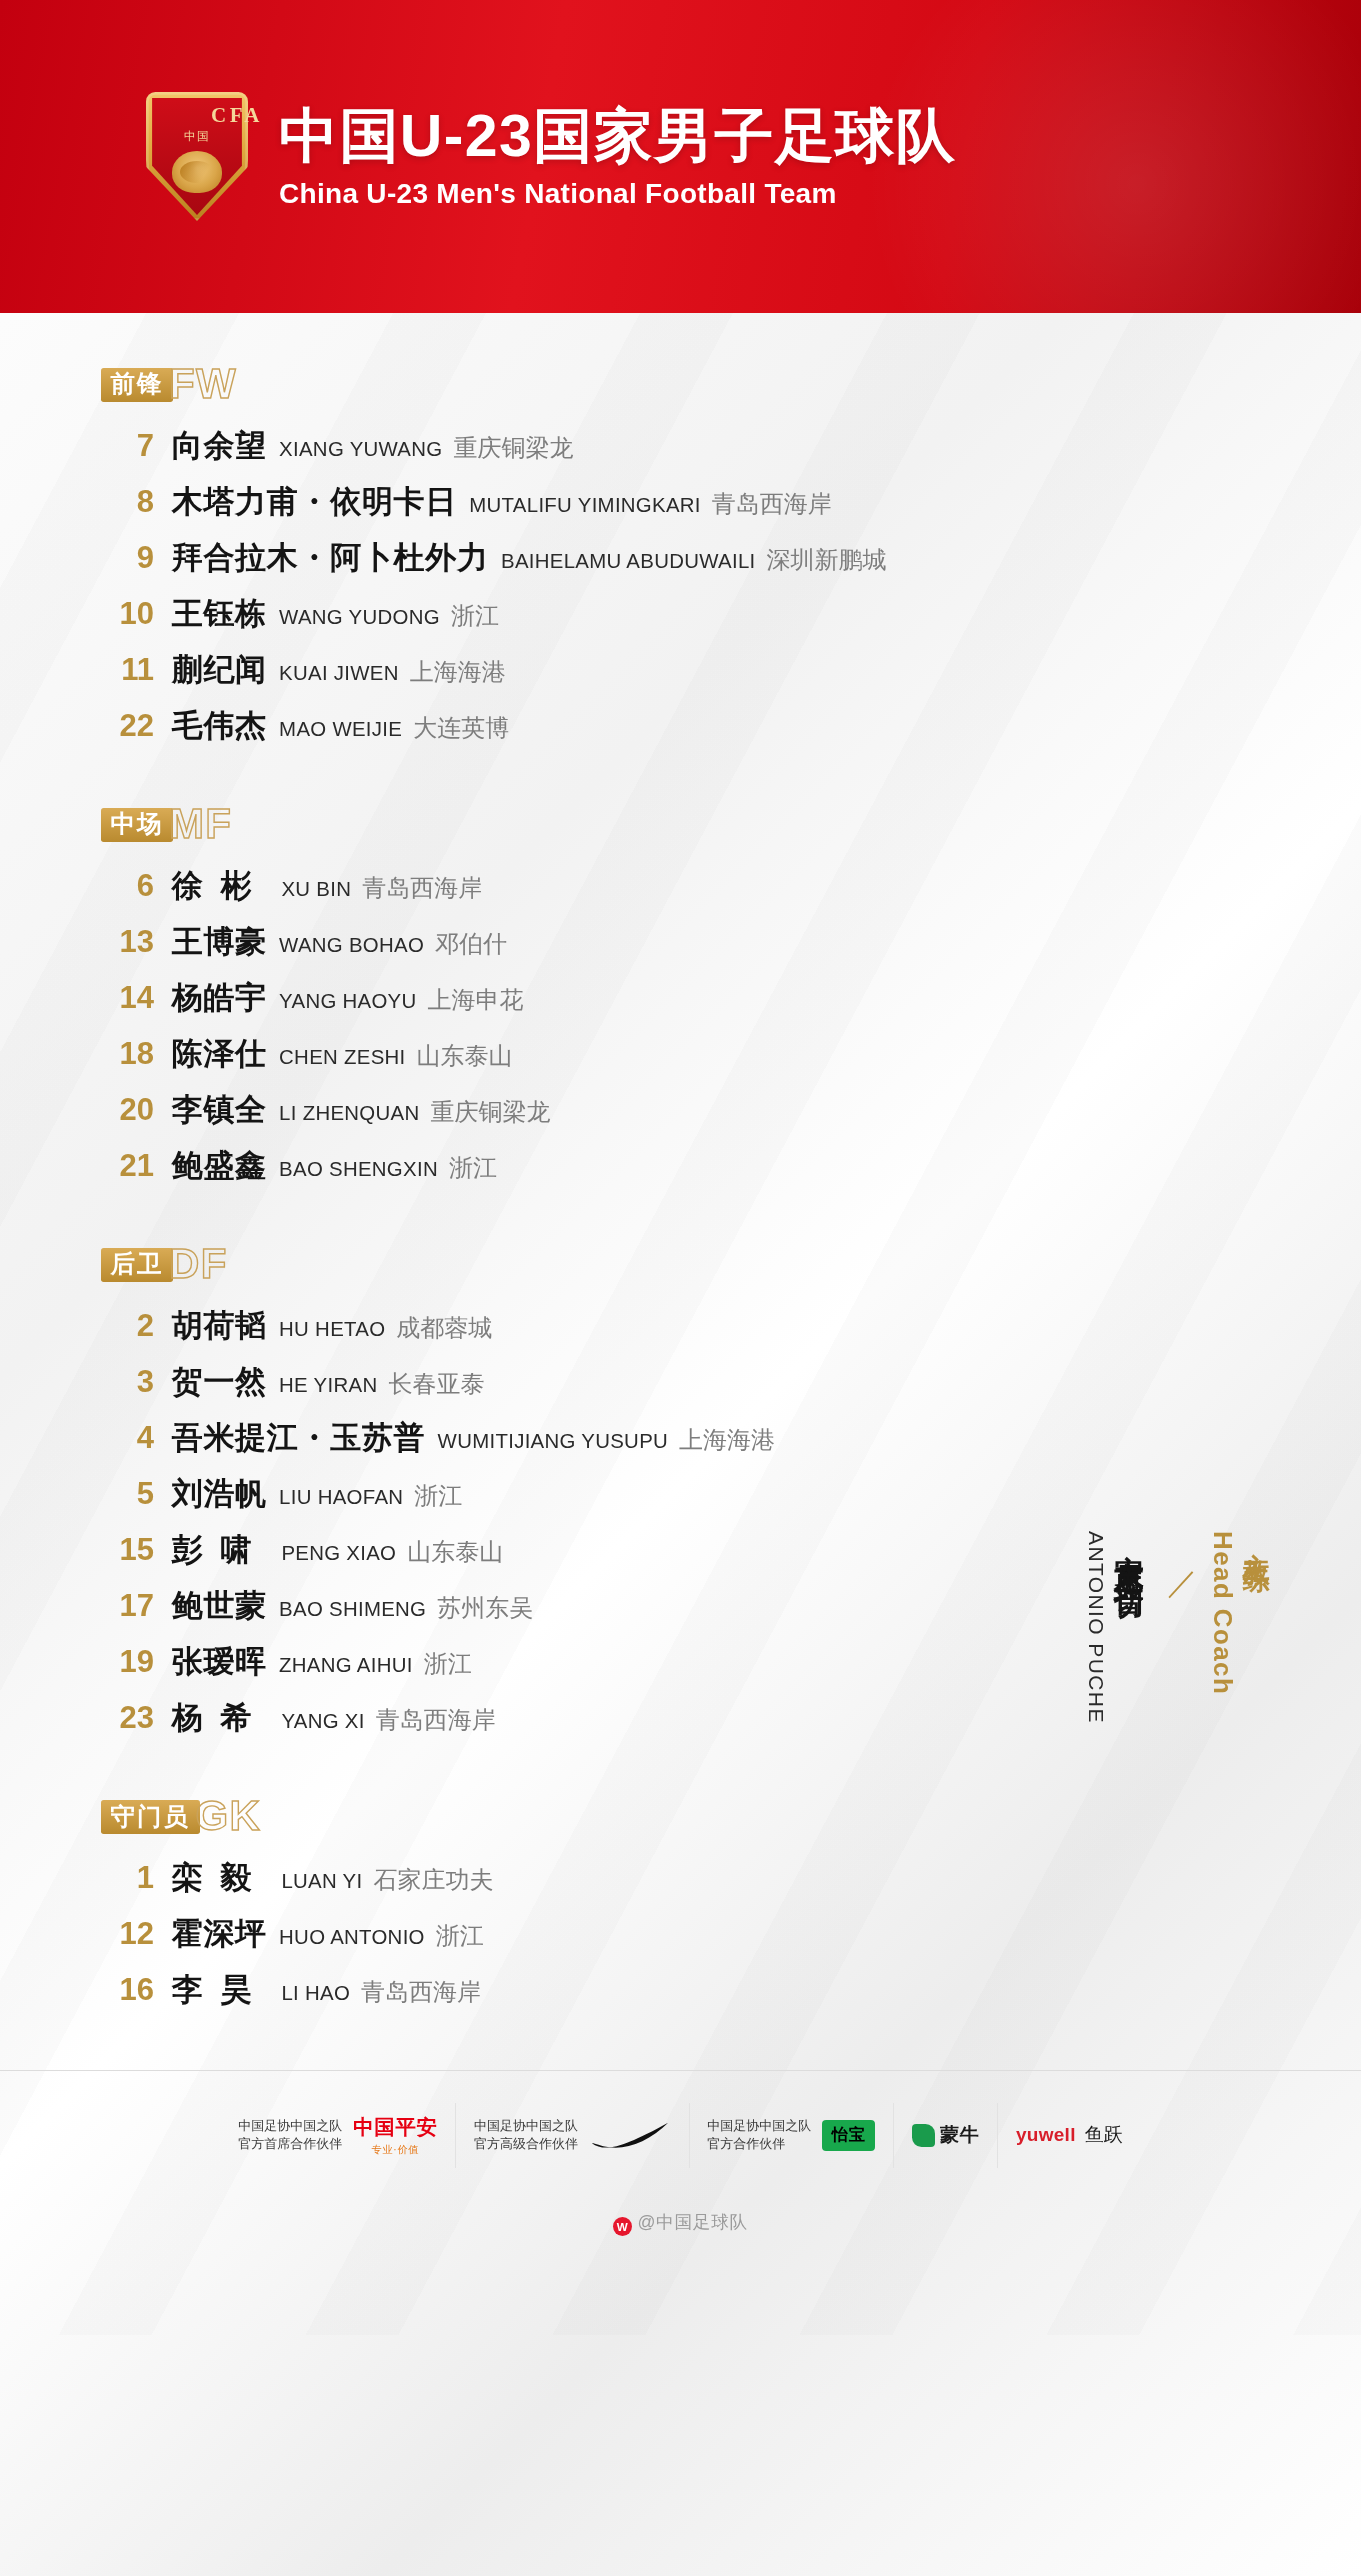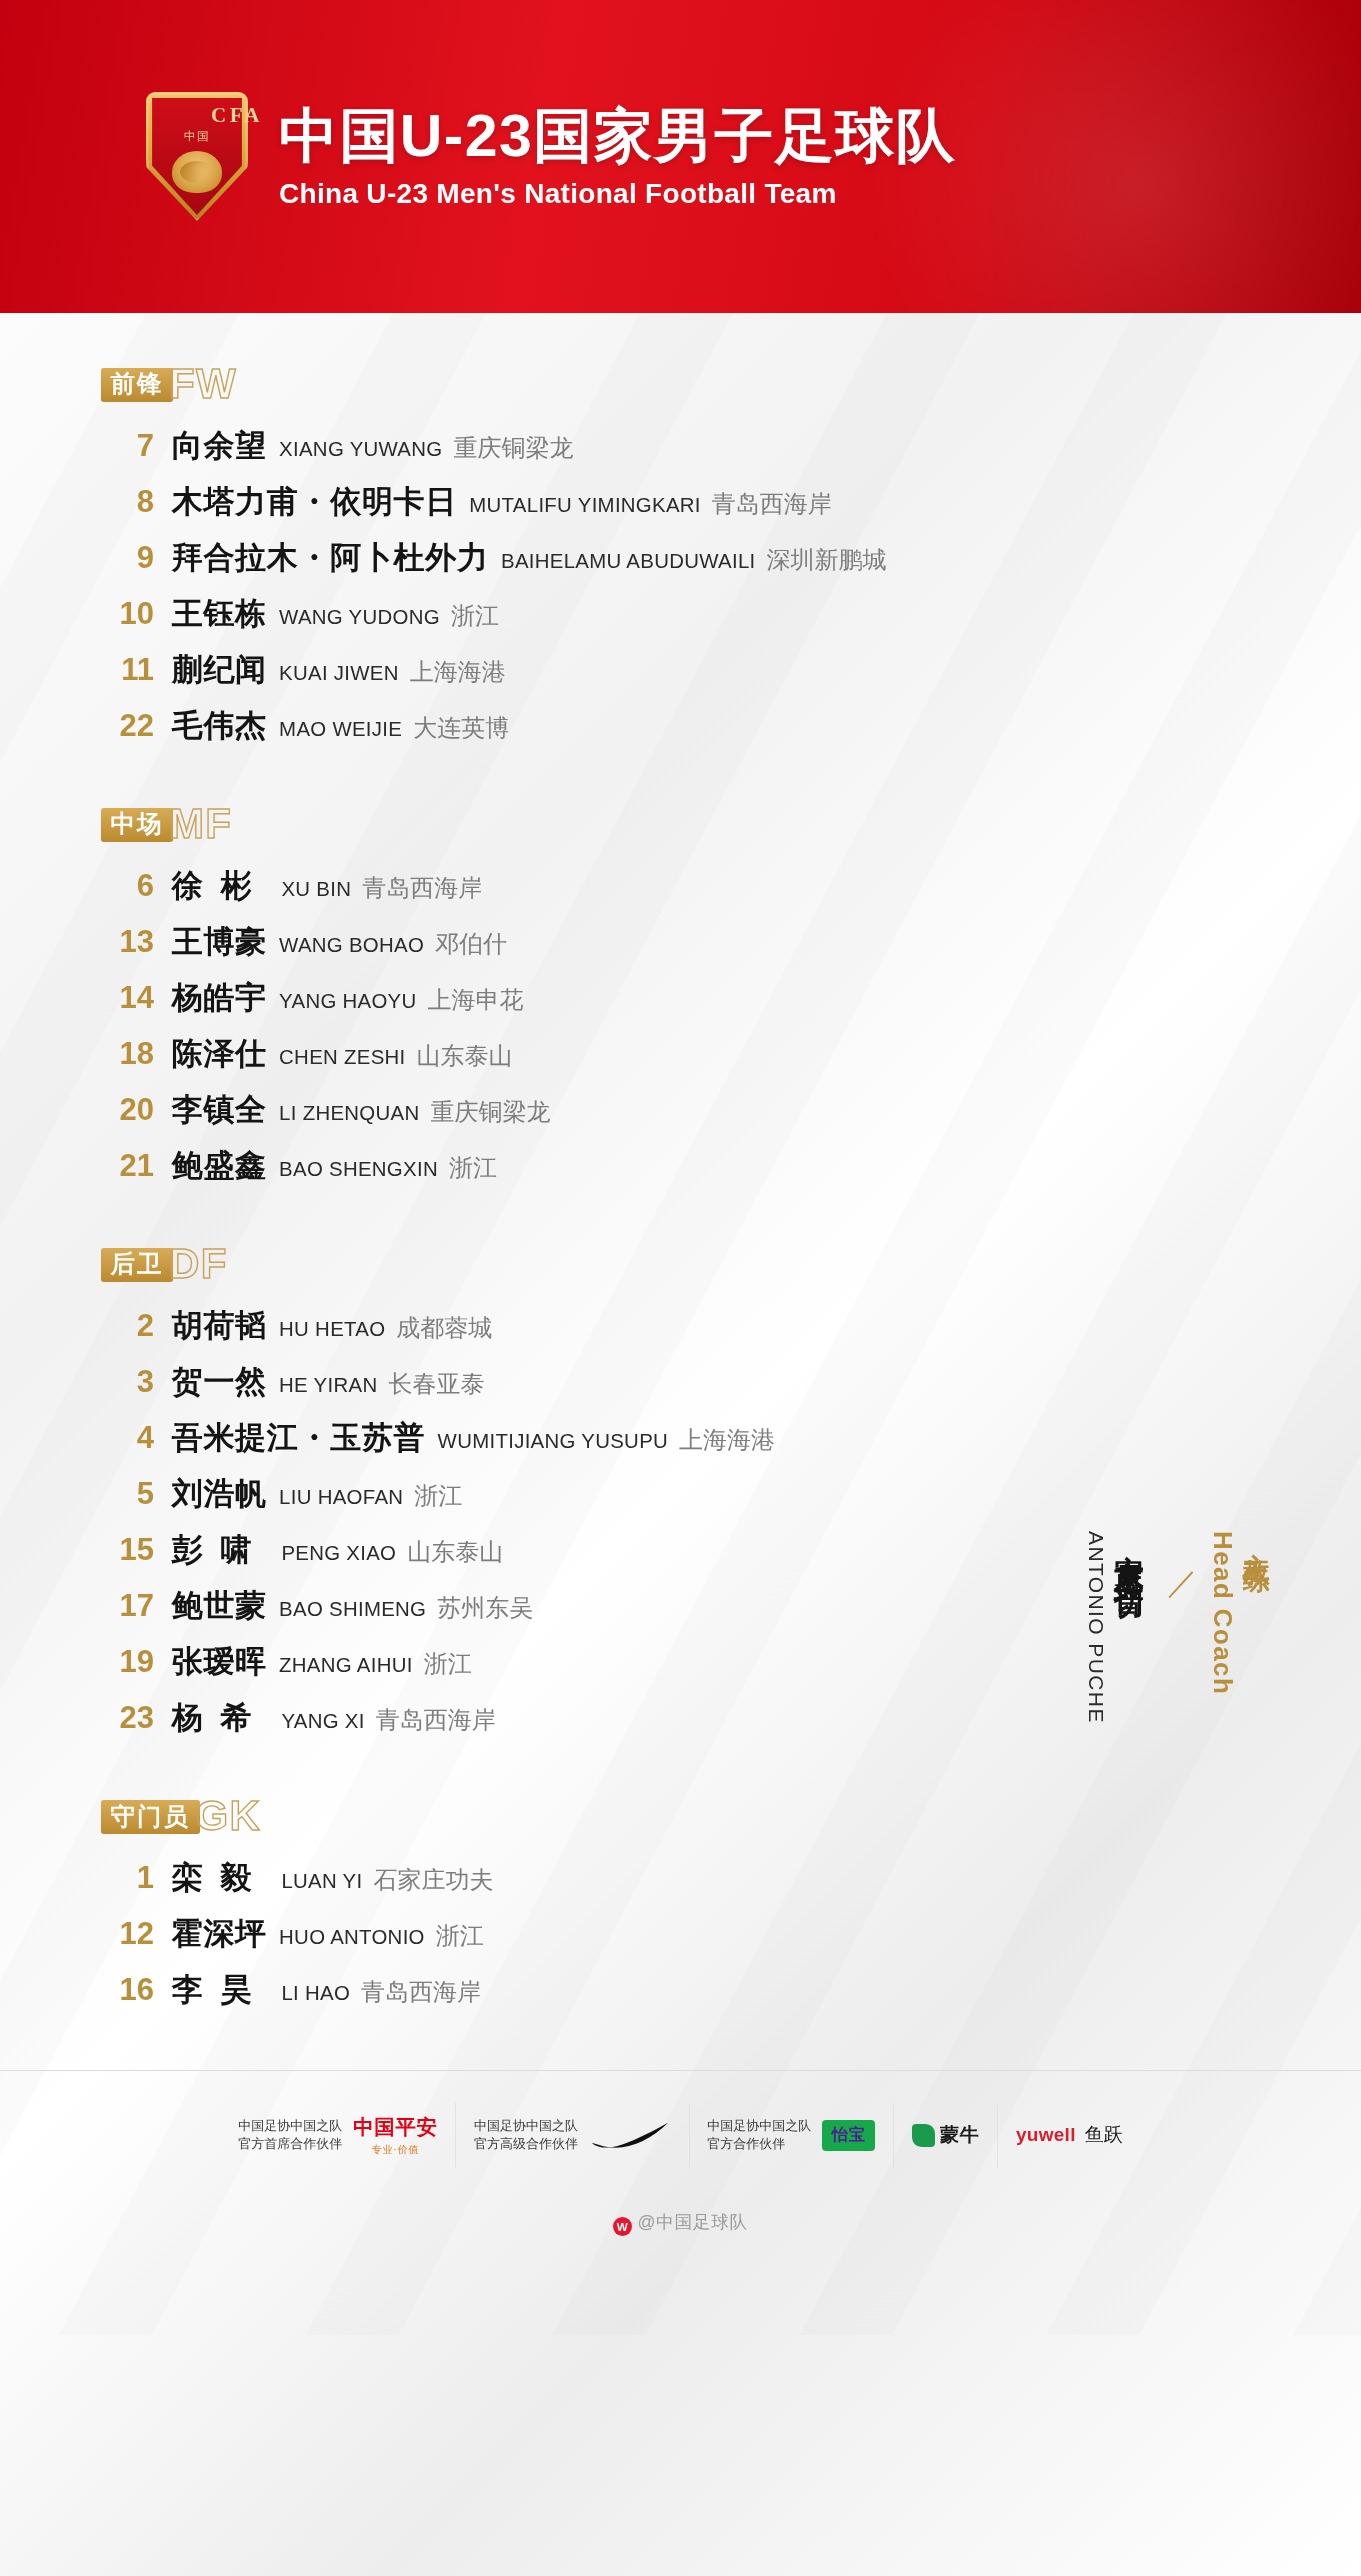--- a/index.html
+++ b/index.html
@@ -260,21 +260,21 @@
   }
   .logo-pingan { display: flex; flex-direction: column; align-items: center; }
   .logo-pingan .p1 { color: #e60012; font-size: 20.4px; font-weight: bold; letter-spacing: 0.7px; }
   .logo-pingan .p2 { color: #e67817; font-size: 10.2px; letter-spacing: 0.7px; margin-top: 2px; }
   .logo-nike {
     width: 82px; height: 30px;
     position: relative;
   }
   .logo-nike svg { width: 82px; height: 30px; display:block; }
   .logo-green {
-    background: #18a84c; color: #4c1d95; font-size: 16.3px; font-weight: bold;
+    background: #18a84c; color: #000000; font-size: 16.3px; font-weight: bold;
     padding: 4.1px 9.5px; border-radius: 4.1px; letter-spacing: 0.7px;
   }
   .logo-mengniu { display:flex; align-items:center; gap: 5.4px; }
   .logo-mengniu .mark {
     width: 23px; height: 23px; background: #1a9b4c;
     border-radius: 4.1px 9.5px 4.1px 9.5px;
   }
   .logo-mengniu .txt { color: #1a1a1a; font-size: 19px; font-weight: bold; letter-spacing: 0.7px; }
   .logo-yuwell { display:flex; align-items:center; gap: 9px; }
   .logo-yuwell .yw { color: #d81e2a; font-size: 19px; font-weight: bold; letter-spacing: 0.3px; }

